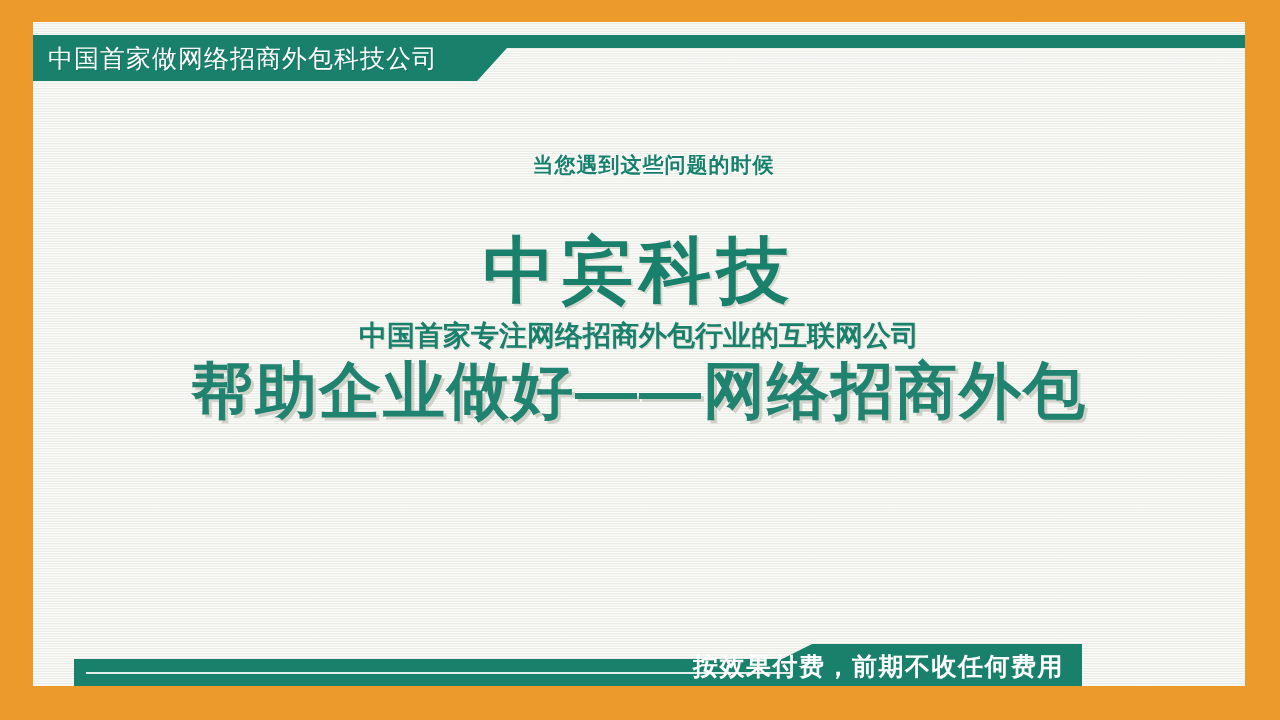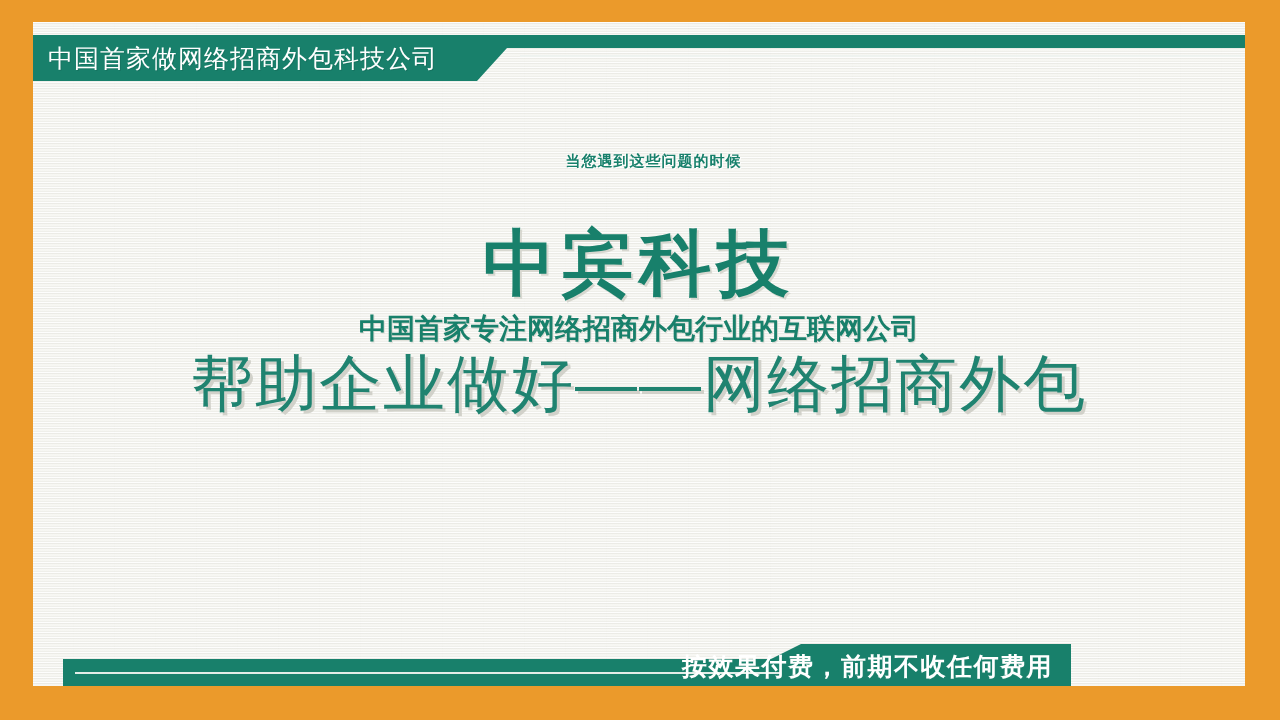--- a/index.html
+++ b/index.html
@@ -95,21 +95,21 @@
     font-size: 25px;
     font-weight: normal;
     letter-spacing: 1px;
     white-space: nowrap;
     text-shadow: 1px 1px 0 rgba(0,0,0,.10);
   }
 
   
   #footer-banner {
     position: absolute;
-    left: 0;
+    left: 11px;
     bottom: 0px;
     width: 1038px;
     height: 42px;
   }
   #footer-banner .banner-shape {
     background: #18806b;
     clip-path: polygon(
       768px 0,
       1212px 0,
       1212px 42px,
@@ -143,21 +143,21 @@
   
   #content {
     position: absolute;
     left: 0;
     right: 0;
     top: 130px;
     text-align: center;
   }
   .eyebrow {
     color: #17806b;
-    font-size: 15px;
+    font-size: 21px;
     font-weight: bold;
     letter-spacing: 1px;
     line-height: 1.2;
     margin: 0 11px 56px 0;
     text-shadow:
        1px 1px 0 rgba(255,255,255,.9),
       -1px -1px 0 rgba(255,255,255,.55);
     padding-left: 40px;
   }
   .brand {
@@ -174,21 +174,21 @@
     font-size: 28px;
     font-weight: bold;
     letter-spacing: 0px;
     line-height: 1.25;
     margin: 9px 0 0 0;
     text-shadow: 1px 1px 0 rgba(214,214,206,.8);
   }
   .headline {
     color: #1f8370;
     font-size: 62px;
-    font-weight: normal;
+    font-weight: bold;
     letter-spacing: 2px;
     line-height: 1.15;
     margin: 2px 0 0 0;
     text-shadow: 3px 3px 0 rgba(205,205,197,.9);
     white-space: nowrap;
   }
 </style>
 </head>
 <body>
 

